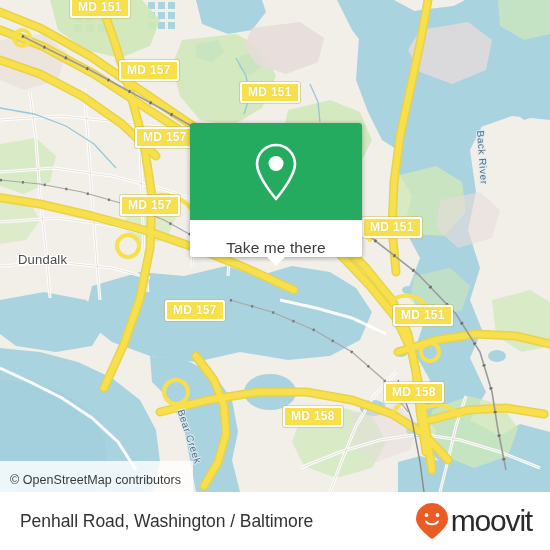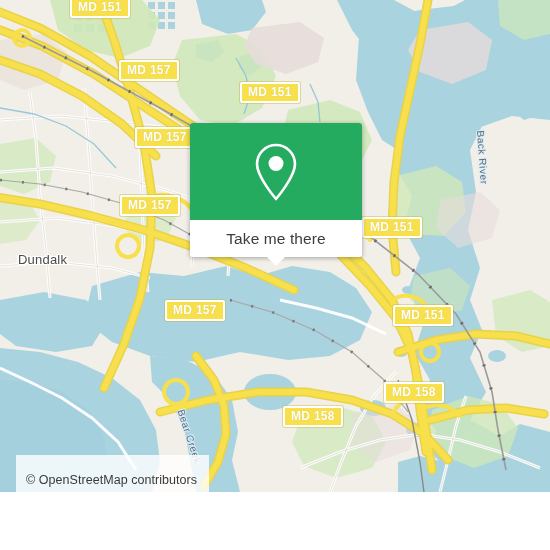--- a/index.html
+++ b/index.html
@@ -79,26 +79,26 @@
     line-height: 14px;
     text-shadow: 0 0 1px rgba(120,100,0,.25);
     box-shadow: 0 0 0 1px rgba(200,180,60,.45);
     white-space: nowrap;
     pointer-events: none;
   }
 
   
   #attribution {
     position: absolute;
-    left: 16px;
+    left: 0;
     bottom: 0;
     background: rgba(255,255,255,.80);
     font-size: 12.5px;
     color: #3a3a3a;
-    padding: 18px 12px 5px 10px;
+    padding: 12px 12px 5px 10px;
     letter-spacing: .05px;
   }
 
   
   #popup {
     position: absolute;
     left: 190px;
     top: 123px;
     width: 172px;
     border-radius: 3px;
@@ -112,21 +112,21 @@
     display: flex;
     align-items: center;
     justify-content: center;
   }
   #popup-body {
     position: relative;
     background: #ffffff;
     border-radius: 0 0 3px 3px;
     height: 37px;
     display: flex;
-    align-items: center;
+    align-items: flex-end;
     justify-content: center;
   }
   #popup-label {
     font-size: 15.5px;
     color: #3c3c3c;
     letter-spacing: .1px;
   }
   #popup-tail {
     position: absolute;
     left: 50%;
@@ -411,14 +411,26 @@
         </svg>
       </div>
       <div id="popup-body">
         <span id="popup-label">Take me there</span>
         <div id="popup-tail"></div>
       </div>
     </div>
 
   </div>
 
+  <div id="footer">
+    <div id="footer-title">Penhall Road, Washington / Baltimore</div>
+    <div id="brand">
+      <svg width="34" height="38" viewBox="0 0 34 38">
+        <path d="M17,1 C8.2,1 1,8.2 1,17 C1,26 17,37 17,37 C17,37 33,26 33,17 C33,8.2 25.8,1 17,1 Z" fill="#ea5b26"></path>
+        <circle cx="11.5" cy="13" r="1.9" fill="#ffffff"></circle>
+        <circle cx="22.5" cy="13" r="1.9" fill="#ffffff"></circle>
+        <path d="M11,19.5 C13.5,23.2 20.5,23.2 23,19.5" fill="none" stroke="#ffffff" stroke-width="2.1" stroke-linecap="round"></path>
+      </svg>
+      <span id="brand-word">moovit</span>
+    </div>
+  </div>
 
 </div>
 
 </body></html>

